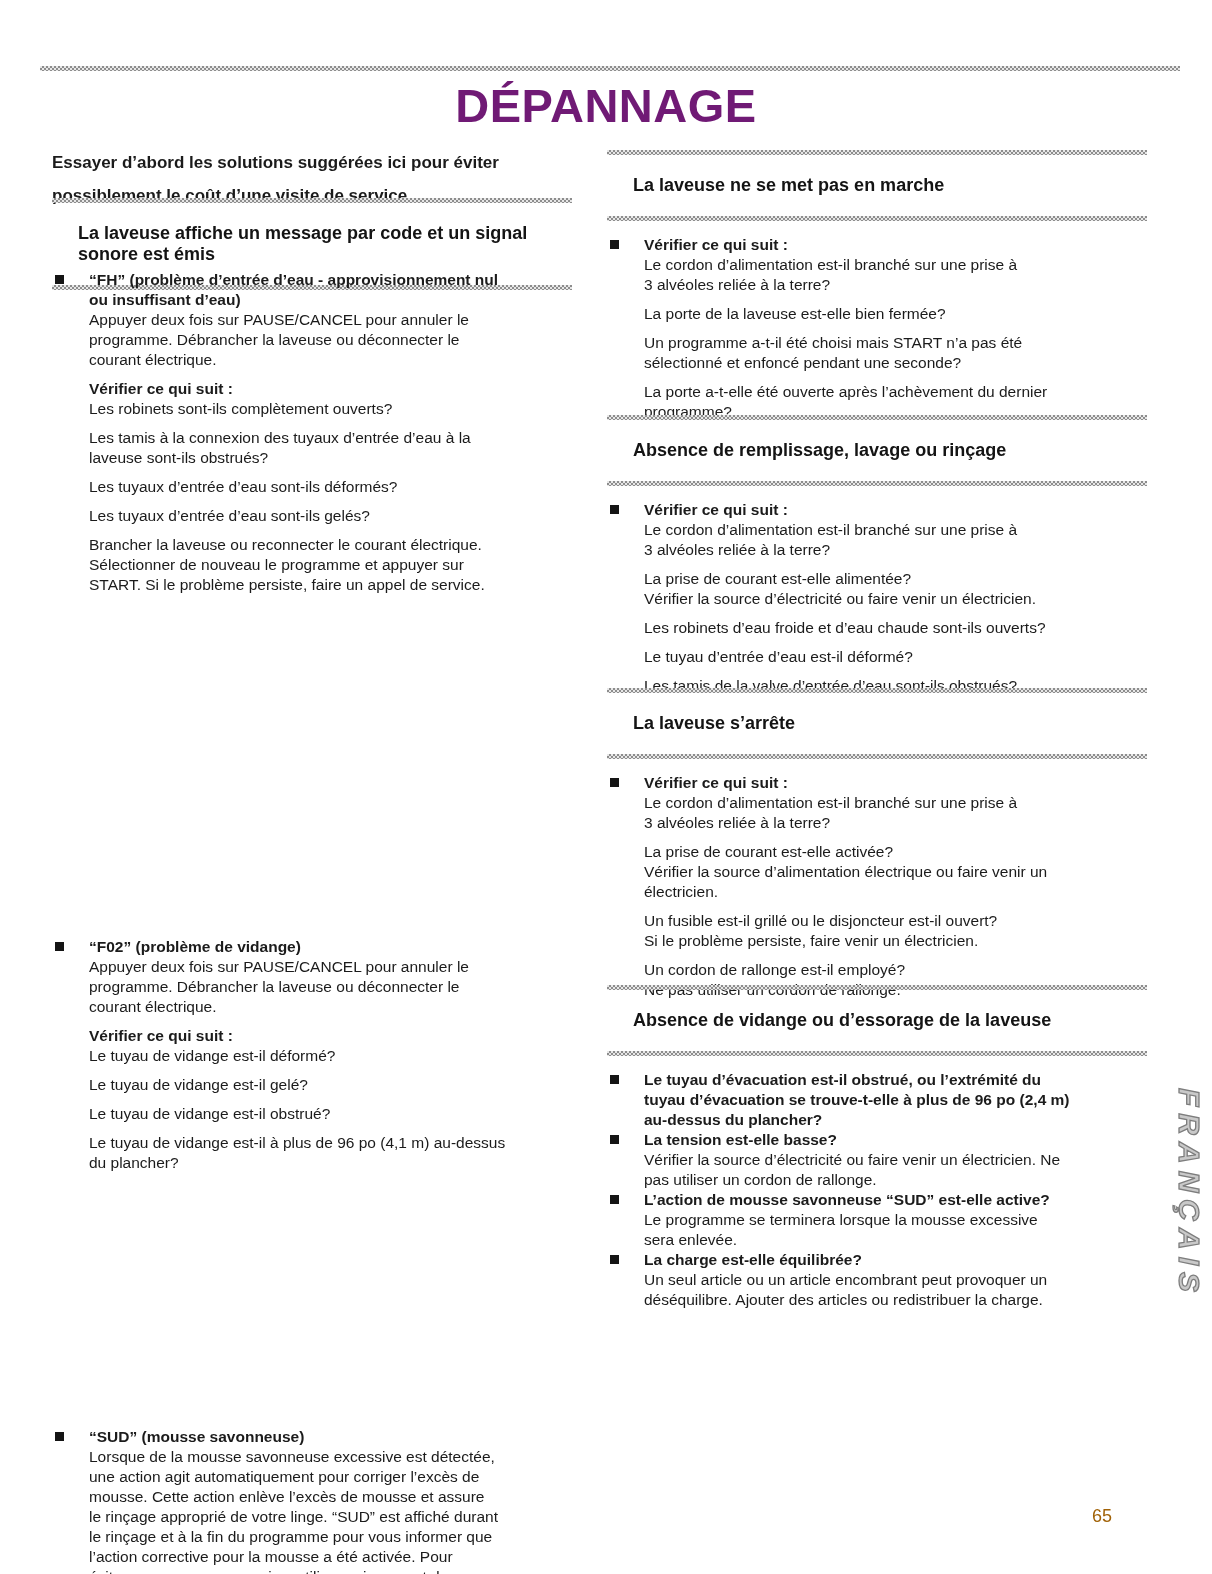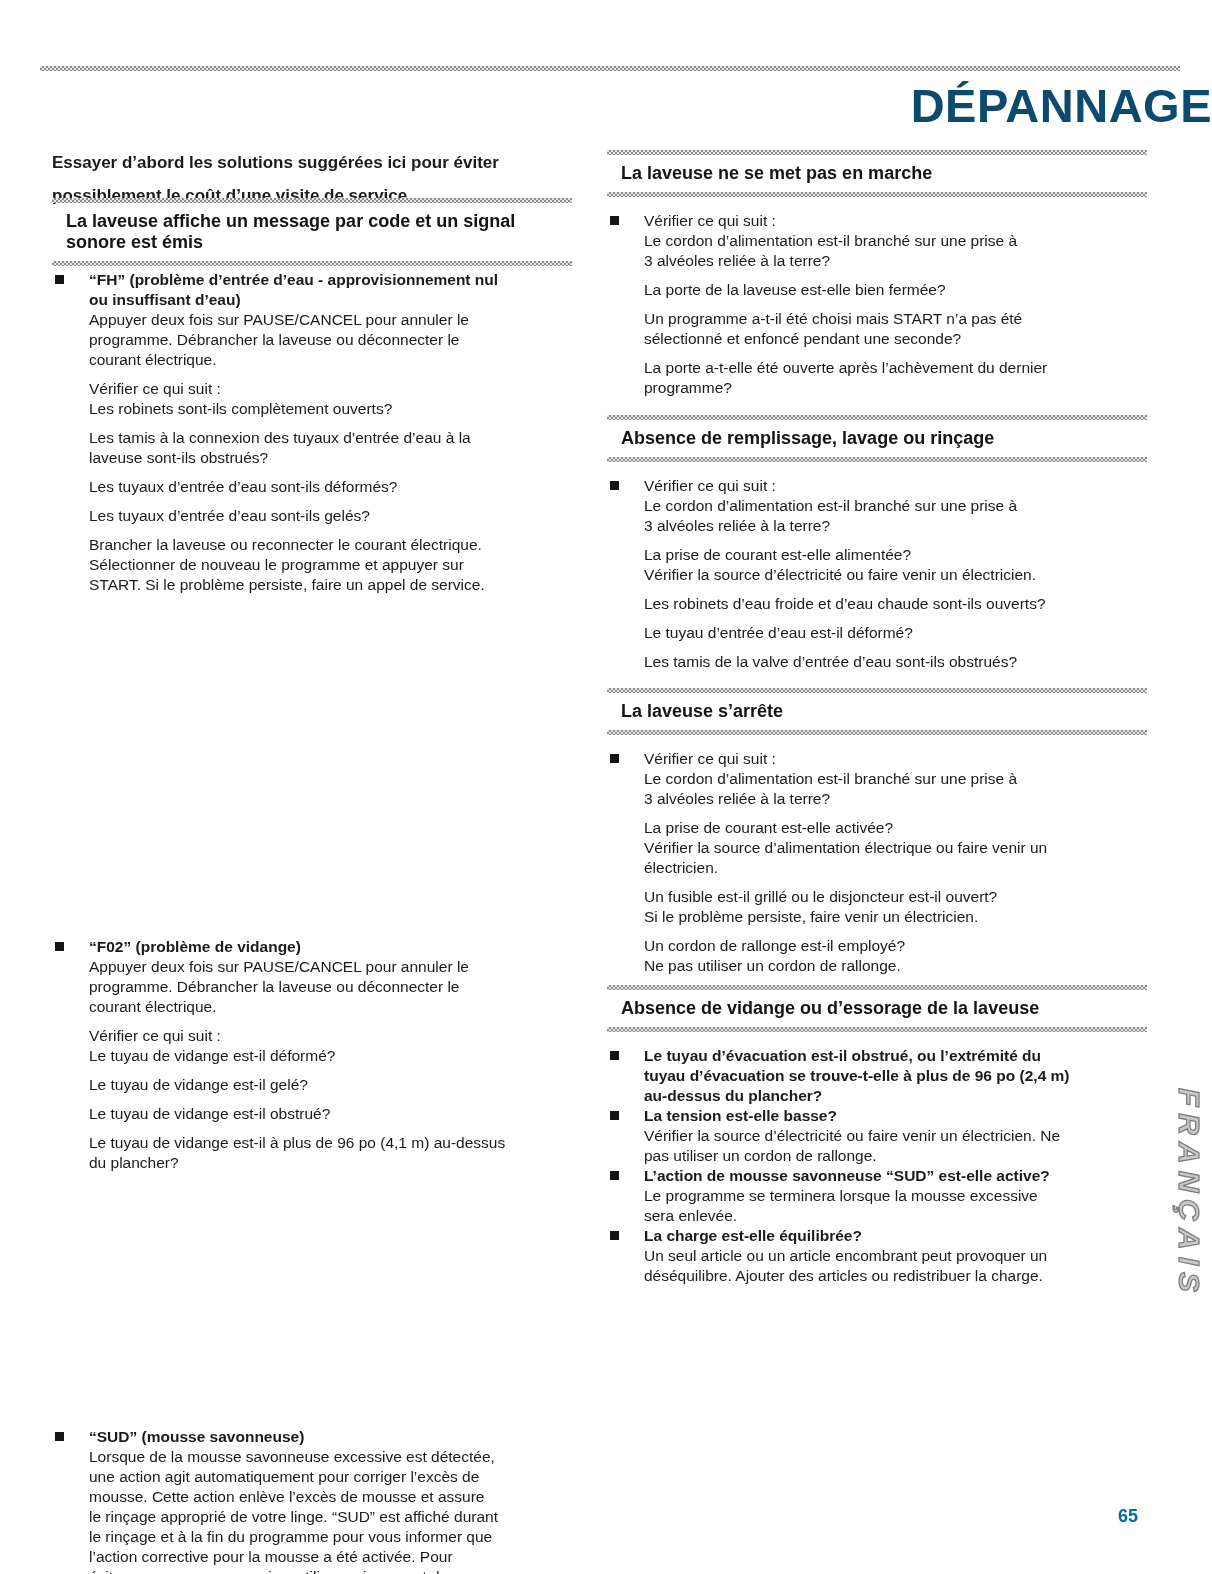--- a/index.html
+++ b/index.html
@@ -1,40 +1,40 @@
 <!DOCTYPE html>
 <html><head>
 <meta charset="utf-8">
 <style>
   html,body{margin:0;padding:0;background:#fff;}
   .page{position:relative;width:1212px;height:1574px;background:#ffffff;
         font-family:"Liberation Sans",sans-serif;color:#1b1b1b;
         font-size:15.5px;line-height:20px;overflow:hidden;}
   .rule{height:5px;background:repeating-conic-gradient(#8d8d8d 0% 25%, #e7e7e7 0% 50%) 0 0/4px 4px;}
   .top-rule{position:absolute;left:40px;width:1140px;top:66px;}
-  .title{position:absolute;left:0;top:80px;width:100%;margin:0;text-align:right;
-         font-size:47px;line-height:52px;font-weight:700;letter-spacing:.5px;color:#0c4a6e;}
+  .title{position:absolute;left:0;top:80px;width:100%;margin:0;text-align:center;
+         font-size:47px;line-height:52px;font-weight:700;letter-spacing:.5px;color:#701a75;}
   .abs{position:absolute;}
   .intro{margin:0;font-size:17px;font-weight:700;line-height:33px;white-space:pre-line;}
-  .headblock h2{margin:0;padding:8px 2px 8px 14px;font-size:18px;line-height:21px;
+  .headblock h2{margin:12px;padding:8px 2px 8px 14px;font-size:18px;line-height:21px;
                 font-weight:700;white-space:pre-line;color:#141414;}
   .bullet{position:relative;padding-left:37px;}
   .sq{position:absolute;left:3px;top:5px;width:9px;height:9px;background:#141414;}
   .btitle{font-weight:700;white-space:pre-line;}
   .para{margin:9px 0 0 0;white-space:pre-line;}
   .para.first{margin-top:0;}
-  .check-label{font-weight:400;margin-top:9px;white-space:pre-line;}
+  .check-label{font-weight:700;margin-top:9px;white-space:pre-line;}
   .check-label.first{margin-top:0;}
   .sect .headblock{margin:0;}
   .sect .bullet{margin-top:14px;}
   .sect .bullet + .bullet{margin-top:0;}
   .side-label{position:absolute;right:13px;top:1088px;writing-mode:vertical-rl;
               font-size:30px;font-weight:700;font-style:italic;letter-spacing:7px;
               color:#c9c9c9;-webkit-text-stroke:1.3px #7d7d7d;}
-  .page-number{position:absolute;right:74px;top:1506px;font-size:18px;font-weight:700;color:#0369a1;}
+  .page-number{position:absolute;right:100px;top:1506px;font-size:18px;font-weight:400;color:#a16207;}
 </style>
 </head>
 <body>
 
 <div class="page">
 
   <div class="rule top-rule"></div>
 
   <h1 class="title">DÉPANNAGE</h1>
 

